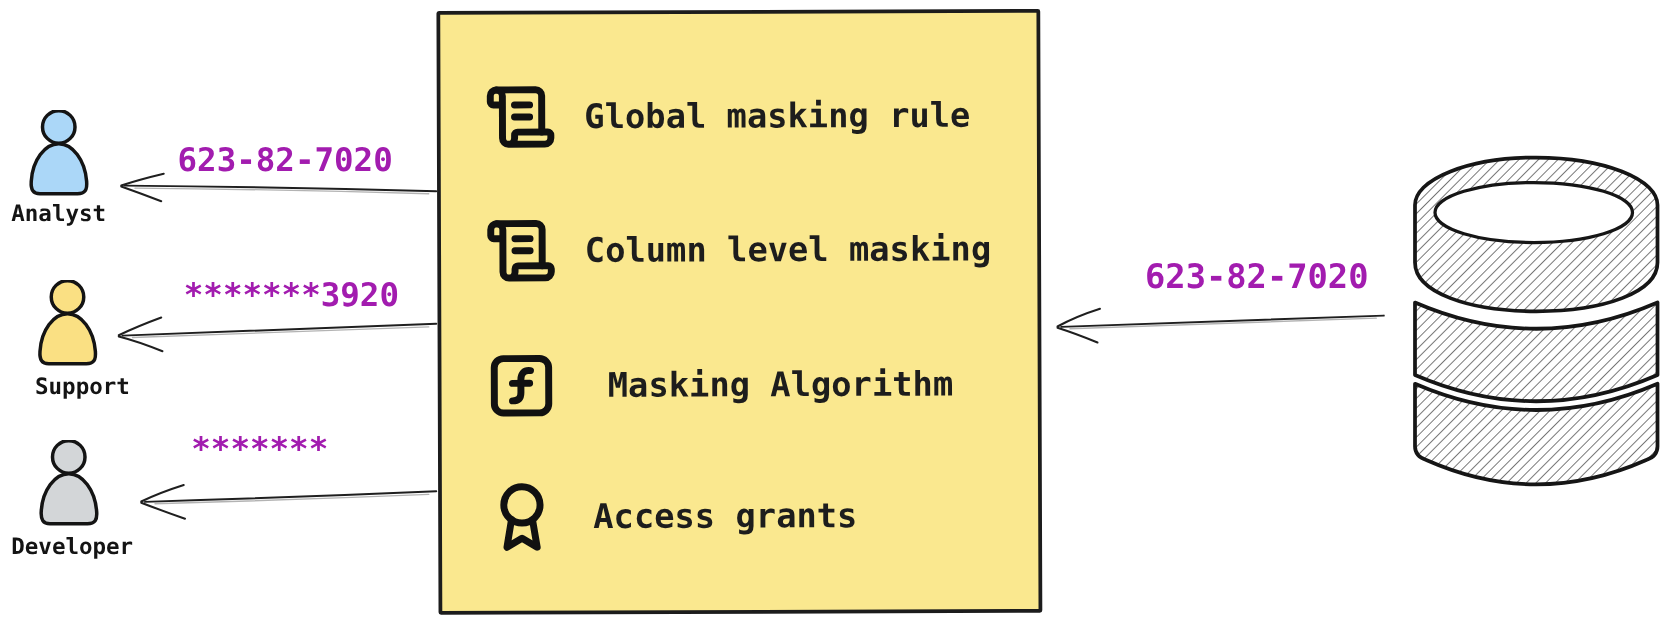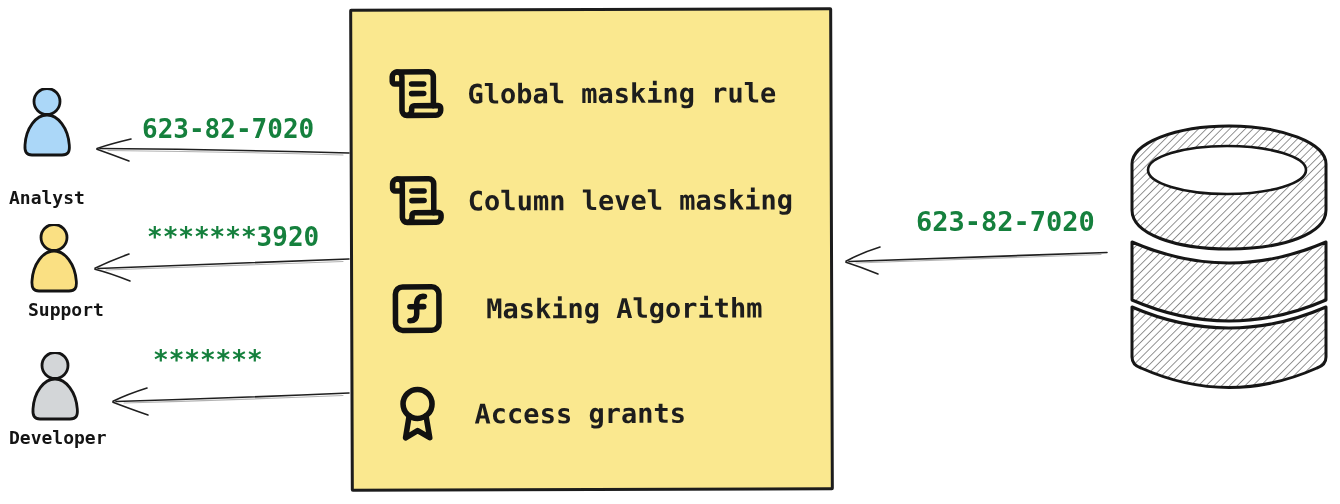--- a/index.html
+++ b/index.html
@@ -6,21 +6,21 @@
   body{
     width:1340px;height:504px;position:relative;background:#ffffff;overflow:hidden;
     font-family:"DejaVu Sans Mono","Liberation Mono",monospace;color:#1b1b1b;
   }
   .abs{position:absolute;}
   
   #connector-layer{position:absolute;left:0;top:0;width:1340px;height:504px;}
   
   .flow-value{
     position:absolute;font-size:26px;font-weight:600;letter-spacing:0px;
-    color:#15803d;white-space:nowrap;
+    color:#a21caf;white-space:nowrap;
   }
   .flow-value.db{font-size:27px;}
   
   .persona-label{
     position:absolute;font-size:18px;font-weight:600;color:#141414;white-space:nowrap;
   }
   
   .policy-box{
     position:absolute;left:350px;top:8px;width:477px;height:477px;
     background:#FAE88F;border:3px solid #1c1c1c;border-radius:2px;
@@ -68,21 +68,21 @@
       <path d="M 880 247 Q 861 253 846 261.2"></path>
       <path d="M 878 274 Q 861 267 846 262.2"></path>
     </g>
   </g>
 </svg>
 
 <svg class="abs" style="left:17px;top:88px;" width="60" height="70" viewBox="0 0 60 70">
   <circle cx="30" cy="13.5" r="13" fill="#ABD7F8" stroke="#141414" stroke-width="2.8"></circle>
   <path d="M 30 27 C 19 27 9 40 8 57 C 7.5 64 9.6 67 15 67 L 45 67 C 51 67 52.9 64 52.3 57 C 51 40 41 27 30 27 Z" fill="#ABD7F8" stroke="#141414" stroke-width="2.8" stroke-linejoin="round"></path>
 </svg>
-<div class="persona-label" style="left:9px;top:161px;margin-top:26px;">Analyst</div>
+<div class="persona-label" style="left:9px;top:161px;">Analyst</div>
 <div class="flow-value" style="left:142px;top:114px;">623-82-7020</div>
 
 <svg class="abs" style="left:24px;top:224px;" width="60" height="70" viewBox="0 0 60 70">
   <circle cx="30" cy="13.5" r="13" fill="#FAE083" stroke="#141414" stroke-width="2.8"></circle>
   <path d="M 30 27 C 19 27 9 40 8 57 C 7.5 64 9.6 67 15 67 L 45 67 C 51 67 52.9 64 52.3 57 C 51 40 41 27 30 27 Z" fill="#FAE083" stroke="#141414" stroke-width="2.8" stroke-linejoin="round"></path>
 </svg>
 <div class="persona-label" style="left:28px;top:299px;">Support</div>
 <div class="flow-value" style="left:147px;top:222px;">*******3920</div>
 
 <svg class="abs" style="left:25px;top:352px;" width="60" height="70" viewBox="0 0 60 70">

